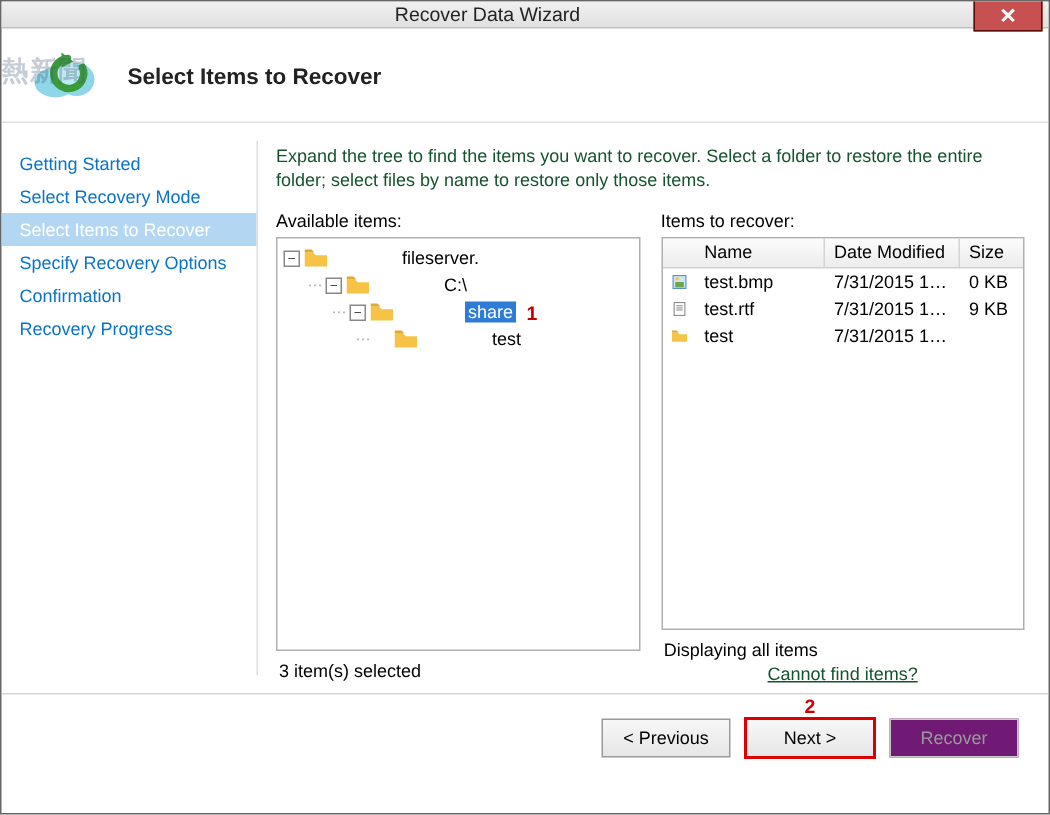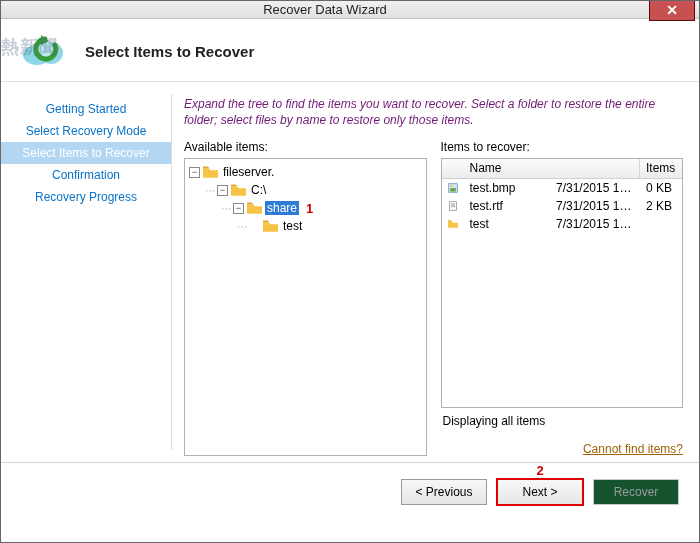--- a/index.html
+++ b/index.html
@@ -66,39 +66,37 @@
   .sidebar {
     width: 170px;
     padding: 16px 0;
   }
   .sidebar-item {
     padding: 4px 12px;
     font-size: 12px;
     color: #0b73c7;
     cursor: pointer;
     white-space: nowrap;
-    text-align: center;
   }
   .sidebar-item.active {
     background: #b3d7f2;
     color: #fff;
   }
   .vline { width:1px; background:#ddd; margin: 12px 0; }
   .main {
     flex: 1;
     padding: 14px 16px 6px 12px;
     display: flex;
     flex-direction: column;
   }
   .instructions {
     font-size: 12px;
-    color: #701a75;
+    color: #14532d;
     margin-bottom: 12px;
     line-height: 1.35;
-    font-style: italic;
   }
   .panes {
     display: flex;
     gap: 14px;
     flex: 1;
     min-height: 0;
   }
   .pane { flex:1; display:flex; flex-direction:column; min-width:0;}
   .pane-label { font-size: 12px; margin-bottom: 4px; }
   .listbox {
@@ -120,21 +118,21 @@
   .expander {
     width:11px; height:11px;
     border:1px solid #888;
     display:flex; align-items:center; justify-content:center;
     font-size:9px; line-height:1; color:#444;
     cursor:pointer; background:#fff;
   }
   .blank-exp { width:11px; height:11px; }
   .dots { color:#aaa; font-size:10px; letter-spacing:-1px;}
   .folder-icon { width:15px; height:12px; }
-  .tree-label { padding: 0 2px; }
+  .tree-label { padding: 0 2px; margin-left: 45px; }
   .tree-label.selected { background:#2f7cd6; color:#fff; }
   .anno-red { color:#c00; font-weight:bold; margin-left:4px; font-size:13px;}
   .indent1 { margin-left: 16px; }
   .indent2 { margin-left: 32px; }
   .indent3 { margin-left: 48px; }
   
   .grid-header {
     display:flex;
     background: linear-gradient(#fcfcfc,#ececec);
     border-bottom:1px solid #d0d0d0;
@@ -150,42 +148,42 @@
   }
   .col-icon { width:22px; flex:none; border-right:none !important;}
   .col-name { flex: 1 1 80px; }
   .col-date { width: 90px; flex:none;}
   .col-size { width: 42px; flex:none; border-right:none !important;}
   .grid-row { display:flex; height:18px; font-size:12px; align-items:center;}
   .grid-row div { padding: 0 6px; overflow:hidden; text-overflow:ellipsis; white-space:nowrap;}
   .file-icon { width:22px; flex:none; display:flex; align-items:center; justify-content:center;}
   .status-row { display:flex; padding: 6px 2px 2px 2px; font-size:12px; }
   .status-row .left { flex:1; }
-  .link { color:#a16207; text-decoration: underline; cursor:pointer; text-align:right;margin-top:12px;}
+  .link { color:#14532d; text-decoration: underline; cursor:pointer; text-align:center;}
   .footer {
     border-top:1px solid #d5d5d5;
     padding: 16px 20px 0 0;
     display:flex;
     justify-content:flex-end;
     gap: 10px;
     position: relative;
   }
   button.win {
     min-width: 86px;
     height: 26px;
     background: linear-gradient(#f7f7f7,#e6e6e6);
     border:1px solid #9a9a9a;
     font-size:12px;
     cursor:pointer;
     padding: 0 12px;
   }
   button.win:disabled {
     color:#9a9a9a;
     border-color:#c8c8c8;
-    background:#14532d;
+    background:#701a75;
     cursor:default;
   }
   .next-wrap { position: relative; }
   .next-wrap .anno-red {
     position:absolute;
     top:-16px; left:50%; transform:translateX(-50%);
     margin:0;
   }
   .next-wrap button { outline: 2px solid #d00; outline-offset:-1px; }
   .watermark {
@@ -223,20 +221,21 @@
     </svg>
   </div>
   <h1>Select Items to Recover</h1>
 </div>
 
 <div class="body">
   <div class="sidebar">
     <div class="sidebar-item">Getting Started</div>
     <div class="sidebar-item">Select Recovery Mode</div>
     <div class="sidebar-item active">Select Items to Recover</div>
+    <div class="sidebar-item">Specify Recovery Options</div>
     <div class="sidebar-item">Confirmation</div>
     <div class="sidebar-item">Recovery Progress</div>
   </div>
 
   <div class="vline"></div>
 
   <div class="main">
     <div class="instructions">Expand the tree to find the items you want to recover. Select a folder to restore the entire folder; select files by name to restore only those items.</div>
 
     <div class="panes">
@@ -276,29 +275,33 @@
               <span class="dots">⋯</span>
               <span class="blank-exp"></span>
               <svg class="folder-icon" viewBox="0 0 16 12">
                   <path d="M0 2h6l2 2h8v8H0z" fill="#f6c346"></path>
                   <path d="M0 0h5l2 2H0z" fill="#e0a82c"></path>
                 </svg>
               <span class="tree-label">test</span>
             </div>
           </div>
         </div>
+        <div class="status-row">
+          <div class="left">3 item(s) selected</div>
+        </div>
       </div>
 
       <div class="pane">
         <div class="pane-label">Items to recover:</div>
         <div class="listbox">
           <div class="grid-header">
             <div class="col-icon"></div>
             <div class="col-name">Name</div>
-            <div class="col-size">Items</div>
+            <div class="col-date">Date Modified</div>
+            <div class="col-size">Size</div>
           </div>
           <div class="grid-row">
             <div class="file-icon">
                 <svg width="14" height="14" viewBox="0 0 14 14">
                   <rect x="1" y="1" width="12" height="12" fill="#cfe5f5" stroke="#5a8db8"></rect>
                   <rect x="3" y="7" width="8" height="5" fill="#6aa84f"></rect>
                   <circle cx="5" cy="4" r="1.5" fill="#f1c232"></circle>
                 </svg>
               </div>
             <div class="col-name">test.bmp</div>
@@ -309,21 +312,21 @@
             <div class="file-icon">
                 <svg width="14" height="14" viewBox="0 0 14 14">
                   <rect x="2" y="1" width="10" height="12" fill="#fff" stroke="#888"></rect>
                   <line x1="4" y1="4" x2="10" y2="4" stroke="#888"></line>
                   <line x1="4" y1="6" x2="10" y2="6" stroke="#888"></line>
                   <line x1="4" y1="8" x2="10" y2="8" stroke="#888"></line>
                 </svg>
               </div>
             <div class="col-name">test.rtf</div>
             <div class="col-date">7/31/2015 12:1...</div>
-            <div class="col-size">2 KB</div>
+            <div class="col-size">9 KB</div>
           </div>
           <div class="grid-row">
             <div class="file-icon">
                 <svg width="14" height="12" viewBox="0 0 16 12">
                   <path d="M0 2h6l2 2h8v8H0z" fill="#f6c346"></path>
                   <path d="M0 0h5l2 2H0z" fill="#e0a82c"></path>
                 </svg>
               </div>
             <div class="col-name">test</div>
             <div class="col-date">7/31/2015 12:1...</div>

